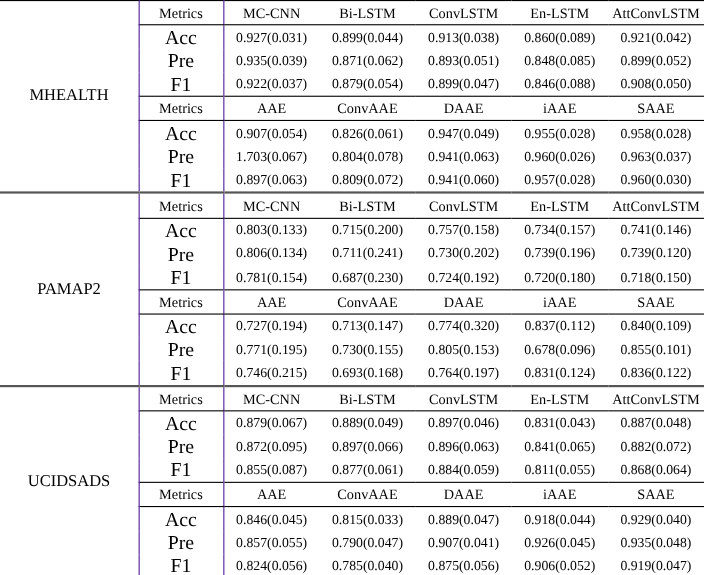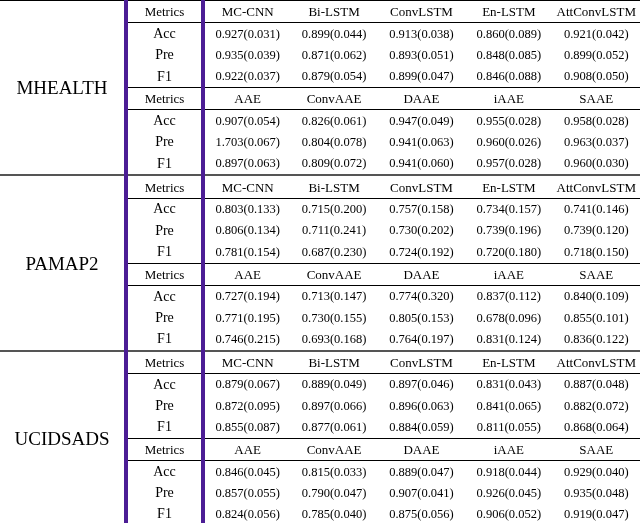--- a/index.html
+++ b/index.html
@@ -31,36 +31,36 @@
     height: 21.3px;
     white-space: nowrap;
   }
 
   
   .col-dataset { width: 126px; }
   .col-metric  { width: 77px; }
   .col-val     { width: 87.4px; }
 
   
-  .vline-right { border-right: 4px solid #4c1d95; }
+  .vline-right { border-right: 1px solid #4c1d95; }
 
   
   .hr-top-thick    { border-top: 1.6px solid #000; }
   .hr-bot-thin     { border-bottom: 1px solid #000; }
 
   
   .section-sep-top { border-top: 2.2px solid #555; }
 
   .dataset-name {
-    font-size: 19px;
+    font-size: 15px;
   }
 
   .hdr { font-size: 13px; }
 
-  .metric-label { font-size: 14px; }
+  .metric-label { font-size: 18px; }
 
   .bold { font-weight: normal; }
 </style>
 </head>
 <body>
 
 <table id="results-table">
   <colgroup>
     <col class="col-dataset">
     <col class="col-metric">

